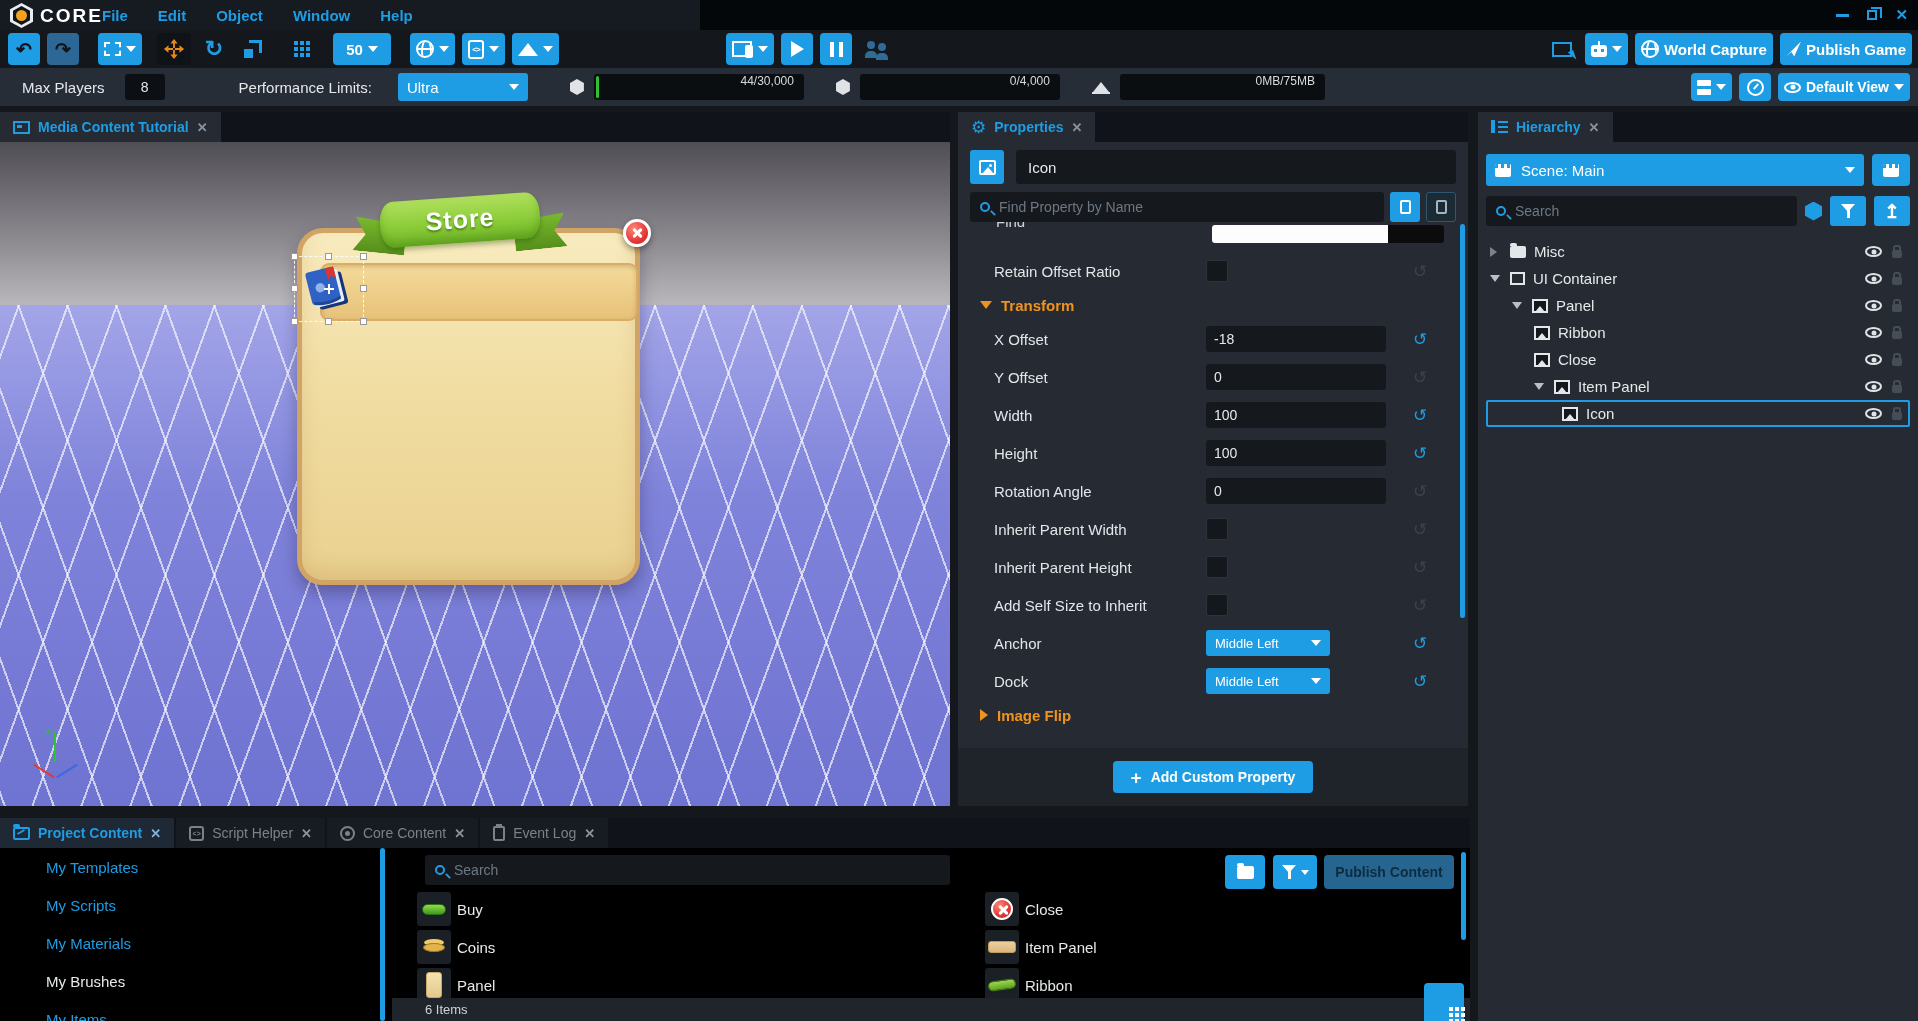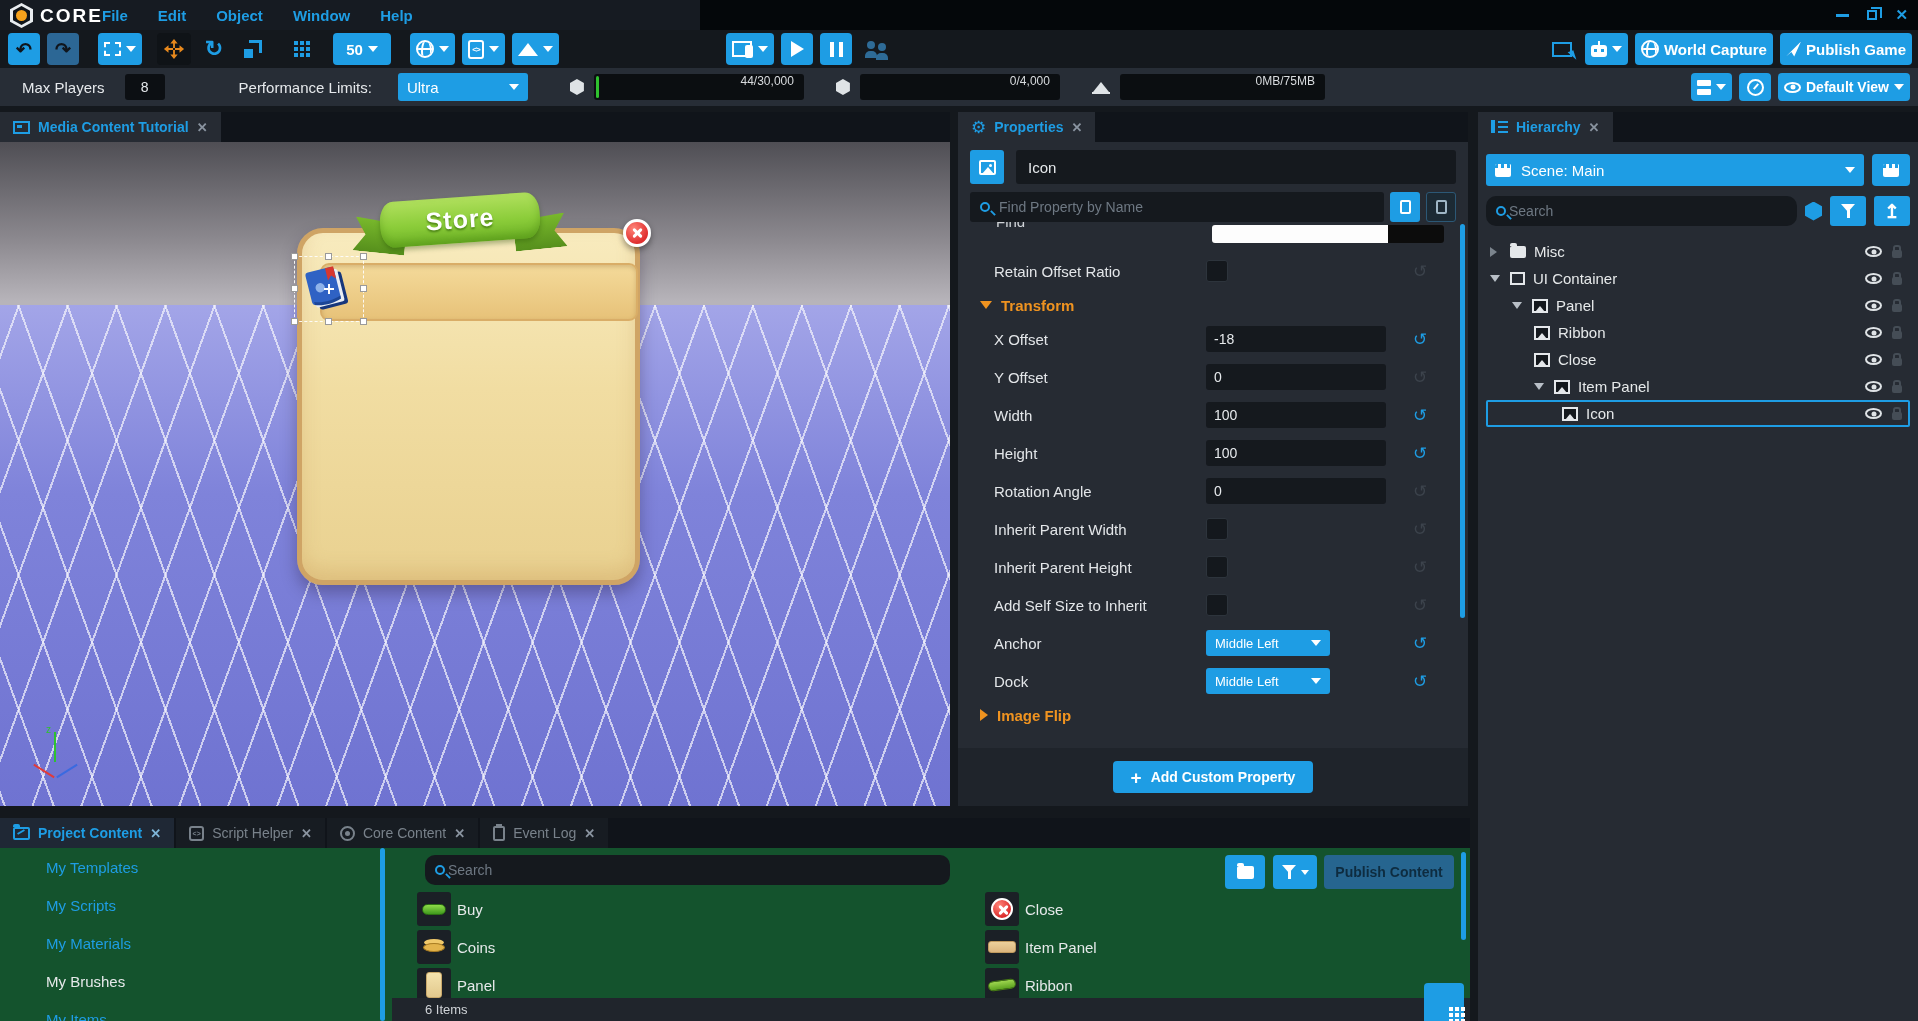--- a/index.html
+++ b/index.html
@@ -174,21 +174,21 @@
 
 .hier{position:absolute;left:1478px;top:112px;width:440px;height:909px}
 .hbody{height:879px;background:#262b33;position:relative;padding:8px}
 .scenerow{display:flex;gap:8px;margin:4px 0 10px}
 .scenedd{flex:1;height:32px;font-size:15px;gap:10px;justify-content:flex-start}
 .scenedd .caret{margin-left:auto}
 .scenebtn{width:38px;height:32px;background:#1e9de4;border-radius:4px;display:flex;align-items:center;justify-content:center}
 .i-clap{width:16px;height:13px;background:#fff;border-radius:2px;position:relative;overflow:hidden;flex:0 0 auto}
 .i-clap::before{content:'';position:absolute;left:0;top:0;right:0;height:4px;background:repeating-linear-gradient(90deg,#1e9de4 0 3px,#fff 3px 6px)}
 .hsearchrow{display:flex;gap:8px;align-items:center;margin-bottom:12px}
-.searchwrap{flex:1;height:30px;background:#15191e;border-radius:10px;display:flex;align-items:center;gap:3px;padding:0 10px}
+.searchwrap{flex:1;height:30px;background:#15191e;border-radius:3px;display:flex;align-items:center;gap:9px;padding:0 10px}
 .searchwrap input{flex:1;background:transparent;border:none;color:#e6e9ec;font-size:14px;outline:none;min-width:0}
 .i-cube3{width:17px;height:19px;background:#1e9de4;clip-path:polygon(50% 0,100% 25%,100% 75%,50% 100%,0 75%,0 25%)}
 .sqbtn{width:36px;height:30px;background:#1e9de4;border-radius:3px;display:flex;align-items:center;justify-content:center}
 .i-funnel{position:relative;width:15px;height:15px}
 .i-funnel::before{content:'';position:absolute;left:0;top:0;width:0;height:0;border-left:7px solid transparent;border-right:7px solid transparent;border-top:8px solid #fff}
 .i-funnel::after{content:'';position:absolute;left:6px;top:6px;width:3px;height:8px;background:#fff}
 .i-upload{color:#fff;font-size:19px;font-weight:bold;line-height:1}
 .trow{display:flex;align-items:center;height:27px;gap:8px;padding-right:4px}
 .trow.sel2{box-shadow:inset 0 0 0 2px #1e9de4;border-radius:2px}
 .lvl0{padding-left:4px}.lvl1{padding-left:26px}.lvl2{padding-left:48px}.lvl3{padding-left:76px}
@@ -212,21 +212,21 @@
 .btab{display:flex;align-items:center;gap:8px;padding:0 13px;color:#79828b;font-size:14px;background:#171c22;height:30px}
 .btab.active{background:#1f2835;color:#1e9de4;font-weight:bold}
 .i-pcfold{width:17px;height:13px;border:2px solid #1e9de4;border-radius:2px;position:relative}
 .i-pcfold::before{content:'';position:absolute;left:-2px;top:-5px;width:7px;height:3px;background:#1e9de4;border-radius:2px 2px 0 0}
 .i-pcfold::after{content:'';position:absolute;left:2px;top:2px;width:8px;height:2px;background:#1e9de4;transform:rotate(-30deg)}
 .i-sh{width:15px;height:15px;border:2px solid #79828b;border-radius:3px;color:#79828b;font-size:7px;display:flex;align-items:center;justify-content:center;font-weight:bold}
 .i-cc{width:15px;height:15px;border:2px solid #79828b;border-radius:50%;position:relative}
 .i-cc::after{content:'';position:absolute;left:3px;top:3px;width:5px;height:5px;border-radius:50%;background:#79828b}
 .i-el{width:12px;height:15px;border:2px solid #79828b;border-radius:2px;position:relative}
 .i-el::before{content:'';position:absolute;left:1px;top:-4px;width:6px;height:3px;background:#79828b}
-.bbody{position:relative;height:173px;background:#14532d}
+.bbody{position:relative;height:173px;background:#000000}
 .bsidebar{position:absolute;left:0;top:0;width:380px;height:100%;overflow:hidden}
 .sideitem{height:38px;display:flex;align-items:center;padding-left:46px;font-size:15px;color:#1e9de4}
 .sideitem.white{color:#e6e9ea}
 .bdivider{position:absolute;left:380px;top:0;width:5px;height:100%;background:#1e9de4;border-radius:3px}
 .bmain{position:absolute;left:392px;top:0;right:0;height:100%}
 .bsearch{position:absolute;left:33px;top:7px;width:525px;height:30px}
 .folderbtn{position:absolute;left:833px;top:7px;width:40px;height:34px;background:#1e9de4;border-radius:4px;display:flex;align-items:center;justify-content:center}
 .i-folder{width:17px;height:13px;background:#fff;border-radius:2px;position:relative}
 .i-folder::before{content:'';position:absolute;left:0;top:-3px;width:7px;height:3px;background:#fff;border-radius:2px 2px 0 0}
 .filterbtn{position:absolute;left:881px;top:7px;width:44px;height:34px;background:#1e9de4;border-radius:4px;display:flex;align-items:center;justify-content:center;gap:4px}

